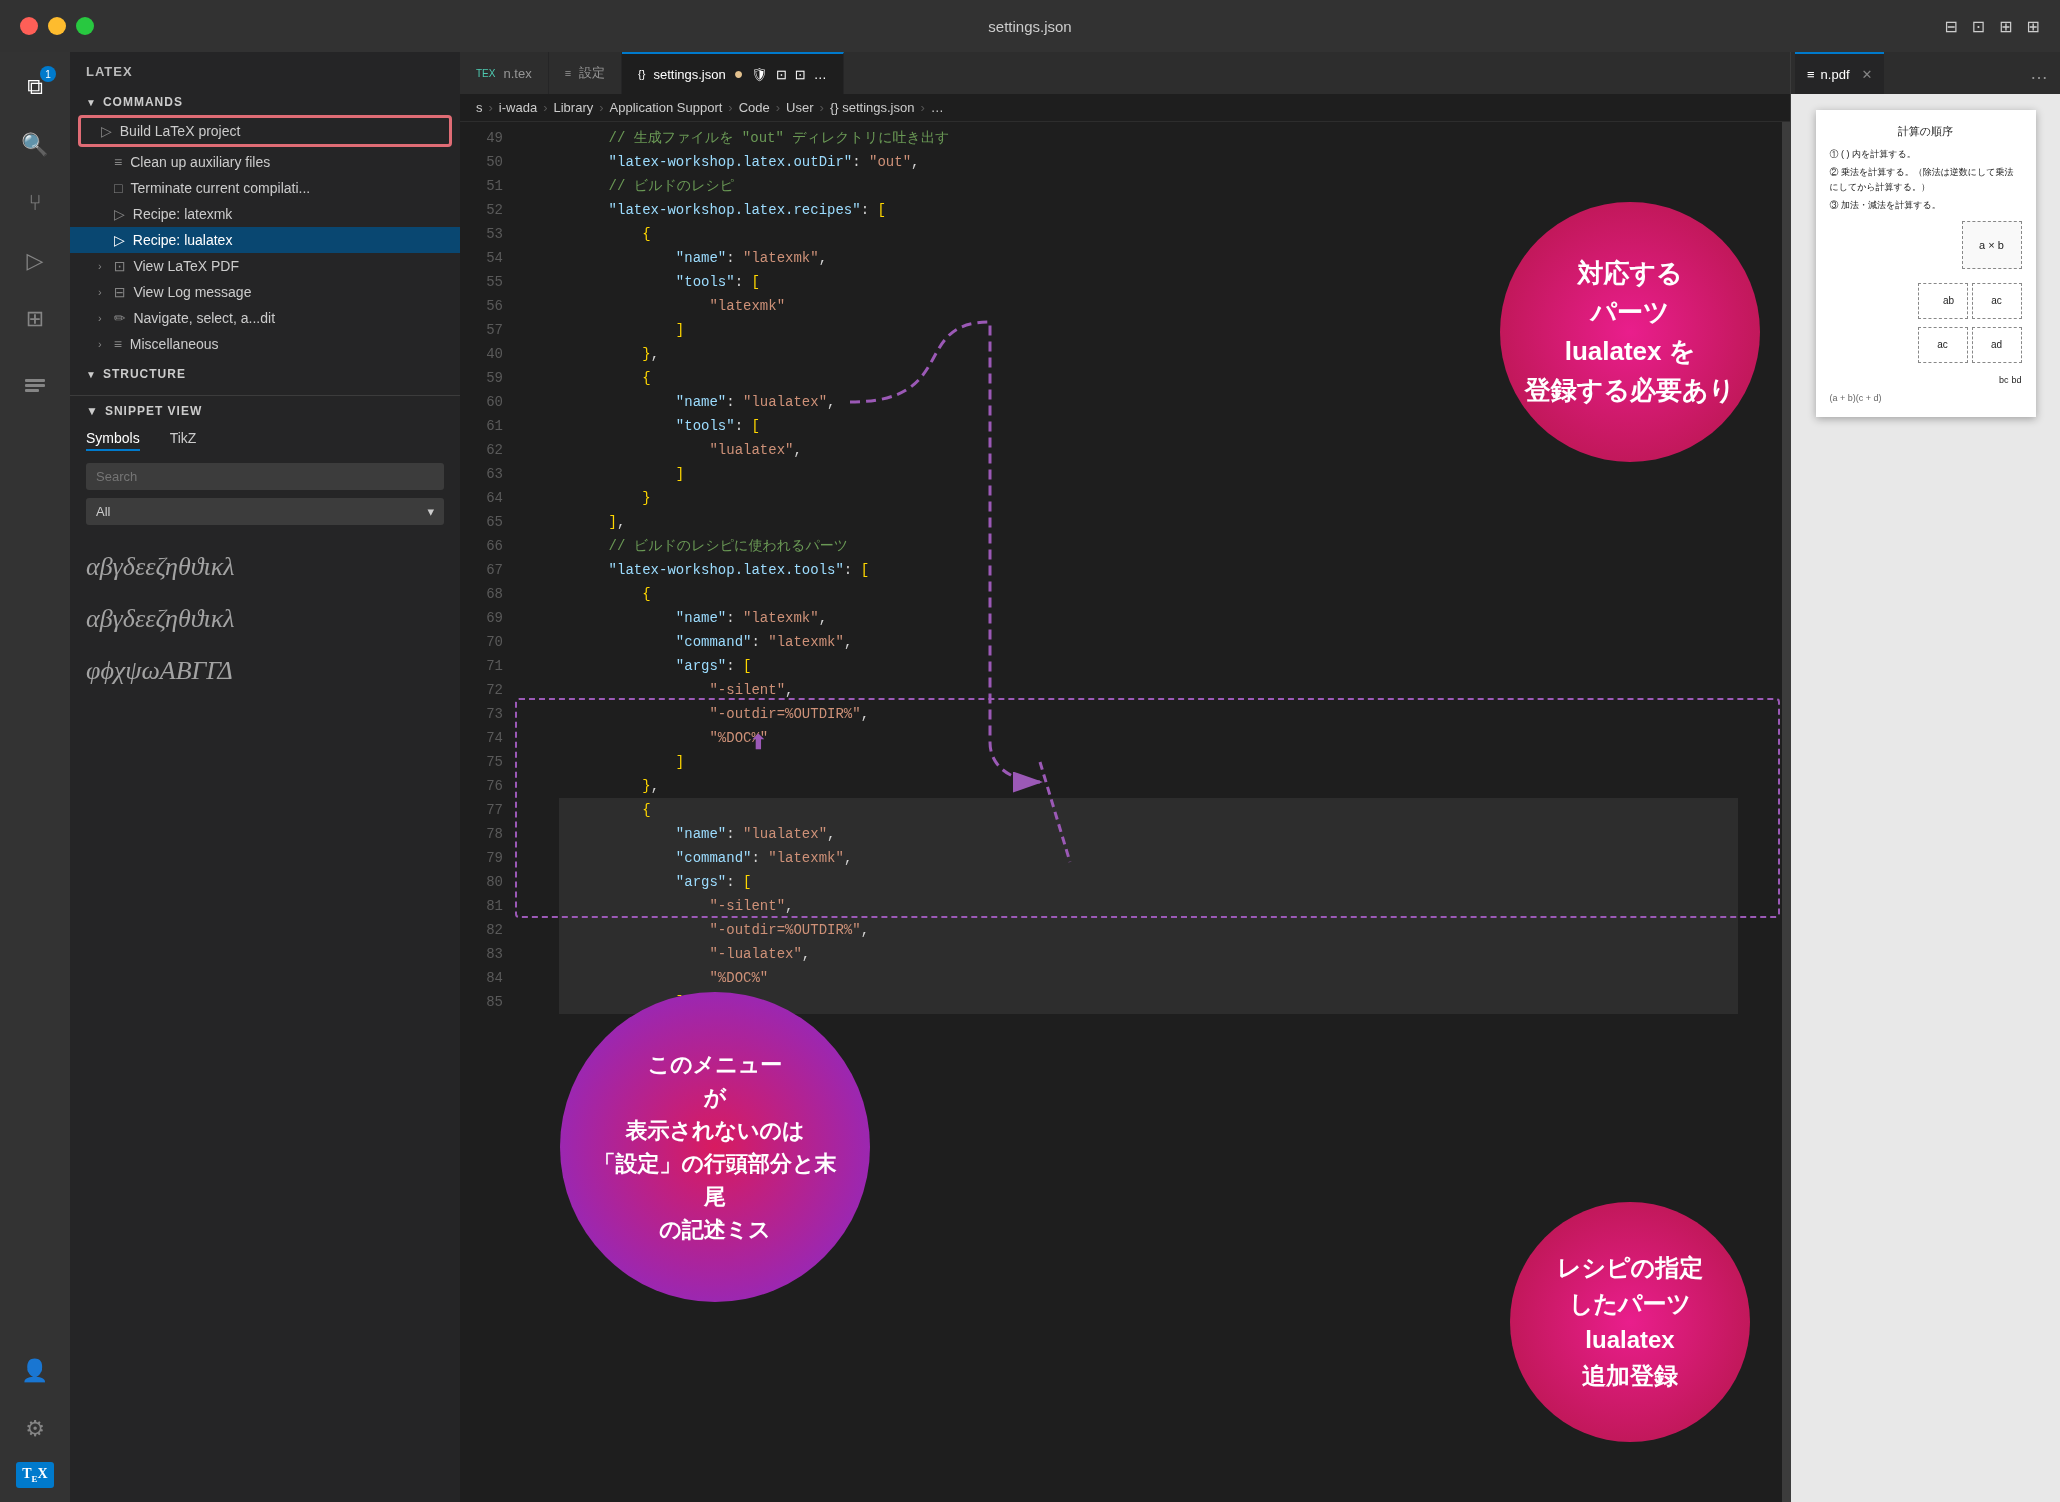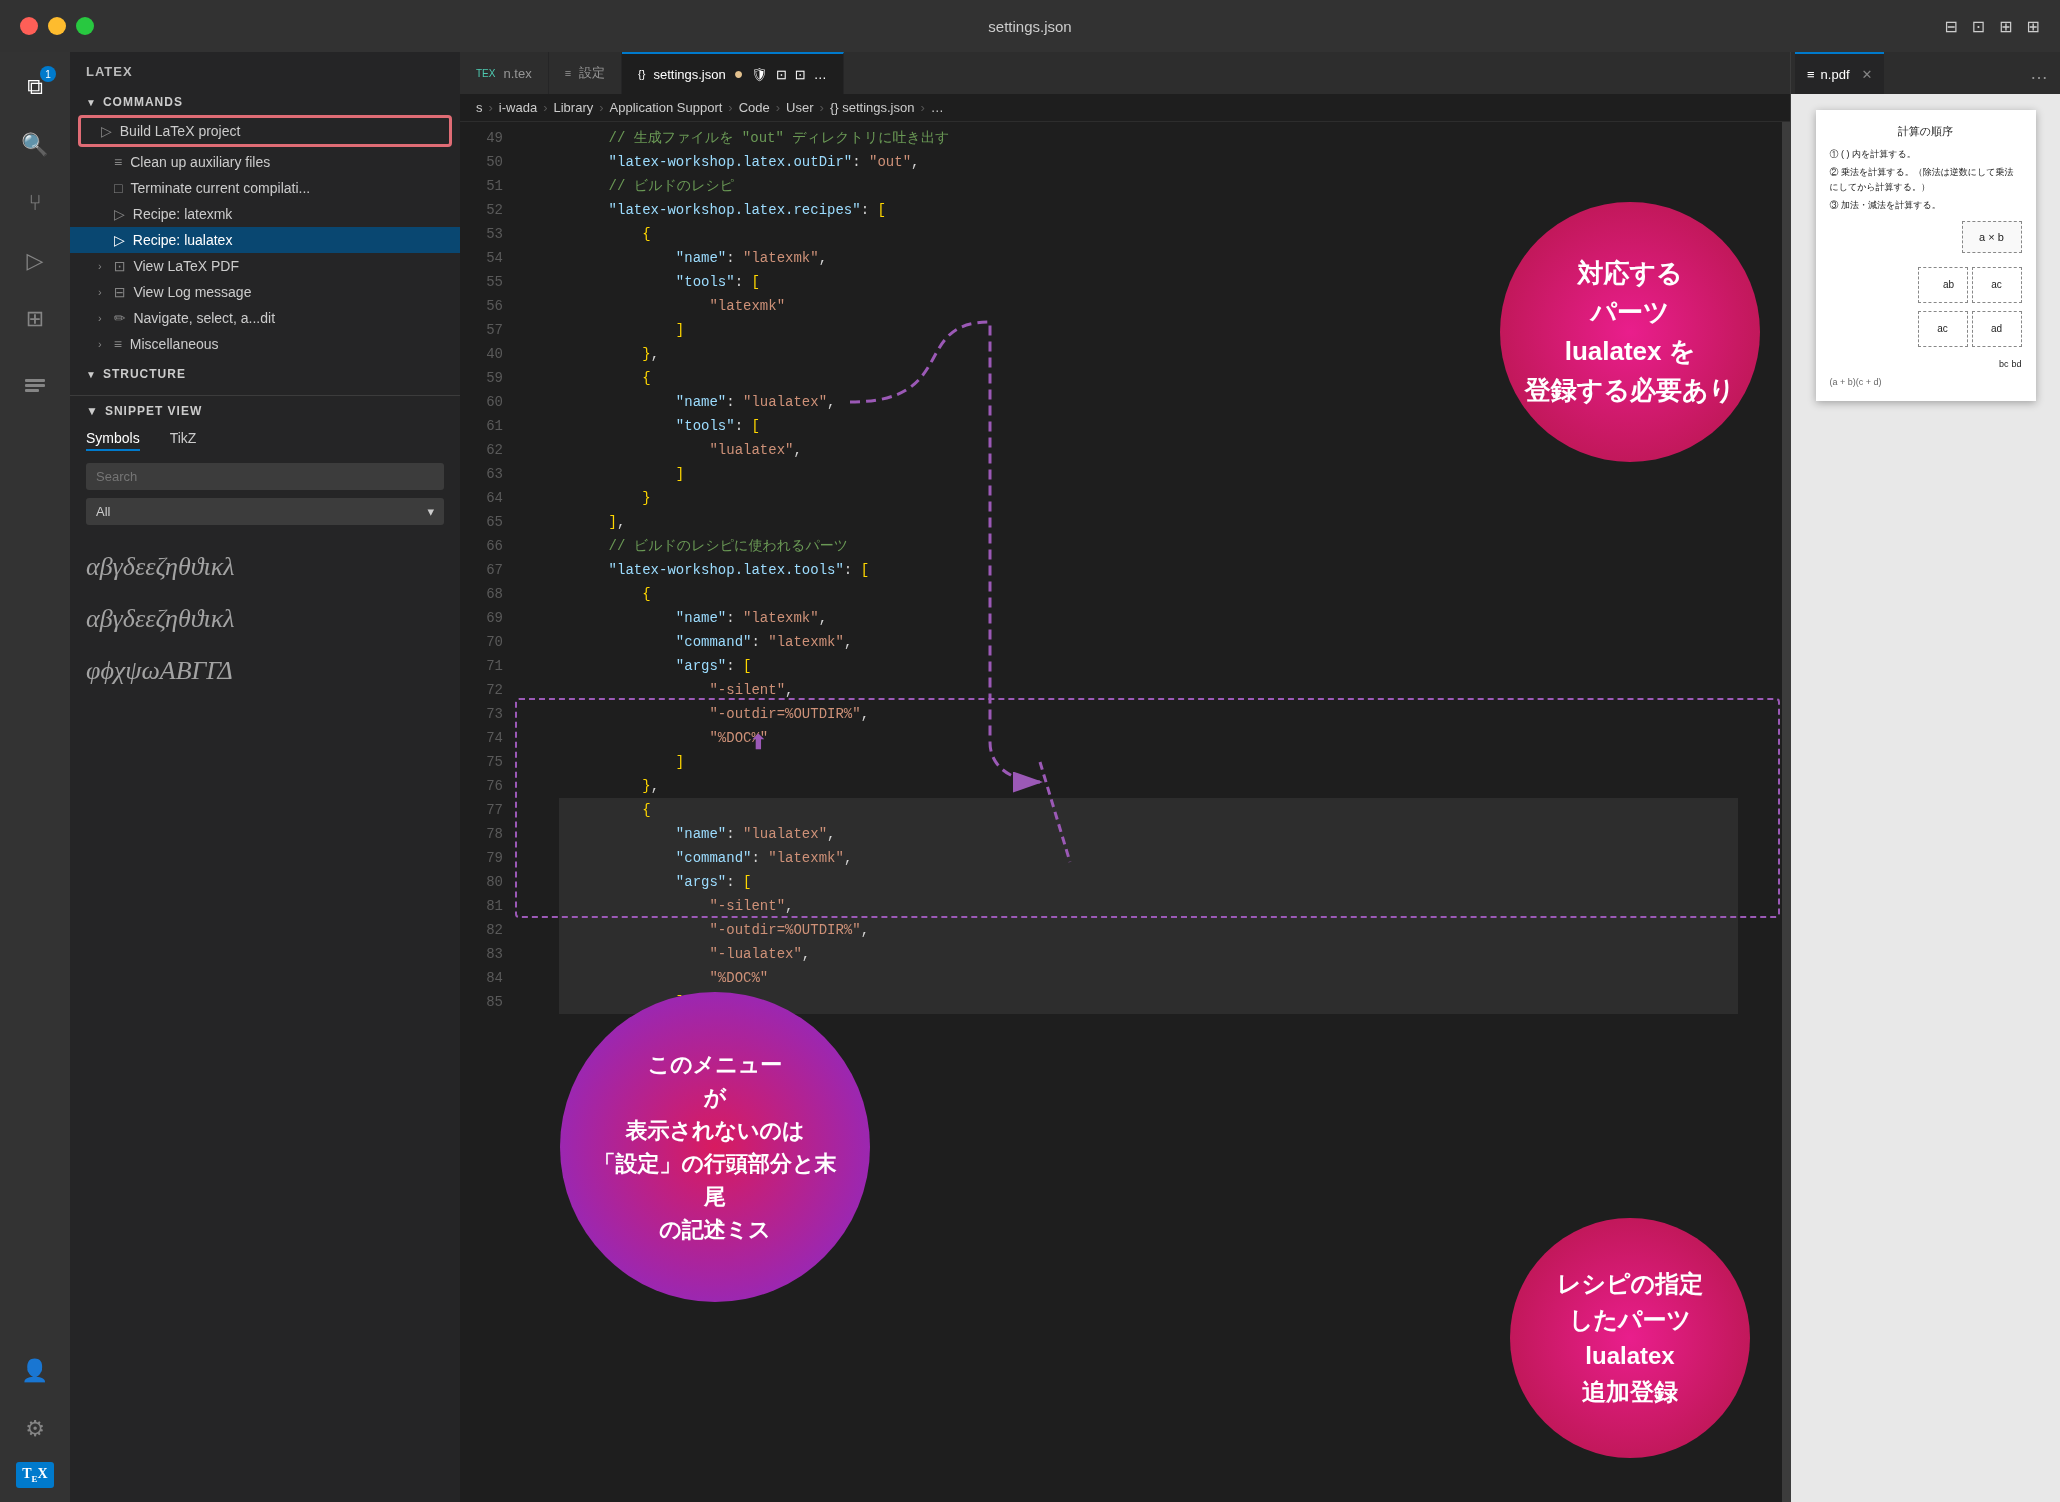--- a/index.html
+++ b/index.html
@@ -703,21 +703,21 @@
       </div>
 
       <div style="position:absolute; bottom:200px; left:100px; width:310px; height:310px;
                   background: radial-gradient(circle, #d81b60 0%, #9c27b0 70%);
                   border-radius: 50%; display:flex; align-items:center; justify-content:center;
                   text-align:center; color:white; font-weight:bold; font-size:22px;
                   line-height:1.5; padding:30px; z-index:10;">
         <span>このメニュー<br>が<br>表示されないのは<br>「設定」の行頭部分と末尾<br>の記述ミス</span>
       </div>
 
-      <div style="position:absolute; bottom:44px; right:40px; width:240px; height:240px;
+      <div style="position:absolute; bottom:60px; right:40px; width:240px; height:240px;
                   background: radial-gradient(circle, #e91e8c 0%, #c2185b 70%);
                   border-radius: 50%; display:flex; align-items:center; justify-content:center;
                   text-align:center; color:white; font-weight:bold; font-size:24px;
                   line-height:1.5; padding:20px; z-index:10;">
         <span>レシピの指定<br>したパーツ<br>lualatex<br>追加登録</span>
       </div>
 
       <div style="position:absolute; top:576px; left:55px; right:10px; height:220px;
                   border: 2px dashed #9b59b6; border-radius:4px; pointer-events:none; z-index:5;">
       </div>
@@ -739,21 +739,21 @@
 
     <div class="pdf-preview">
       <div class="pdf-page">
         <div class="pdf-title">計算の順序</div>
         <div class="pdf-text">① ( ) 内を計算する。</div>
         <div class="pdf-text">② 乗法を計算する。（除法は逆数にして乗法にしてから計算する。）</div>
         <div class="pdf-text">③ 加法・減法を計算する。</div>
 
         <div class="pdf-formula-area">
           <div style="display:flex;justify-content:flex-end;margin-bottom:6px;">
-            <div style="border:1px dashed #888;width:60px;height:32px;display:flex;align-items:center;justify-content:center;font-size:11px;background:#f9f9f9;">a × b</div>
+            <div style="border:1px dashed #888;width:60px;height:48px;display:flex;align-items:center;justify-content:center;font-size:11px;background:#f9f9f9;">a × b</div>
           </div>
           <div style="display:flex;gap:4px;justify-content:flex-end;">
             <div style="border:1px dashed #888;width:50px;height:36px;display:flex;align-items:center;justify-content:center;font-size:10px;padding-left:12px;">ab</div>
             <div style="border:1px dashed #888;width:50px;height:36px;display:flex;align-items:center;justify-content:center;font-size:10px;">ac</div>
           </div>
           <div style="display:flex;gap:4px;justify-content:flex-end;">
             <div style="border:1px dashed #888;width:50px;height:36px;display:flex;align-items:center;justify-content:center;font-size:10px;">ac</div>
             <div style="border:1px dashed #888;width:50px;height:36px;display:flex;align-items:center;justify-content:center;font-size:10px;">ad</div>
           </div>
           <div style="display:flex;gap:4px;justify-content:flex-end;margin-top:4px;">

